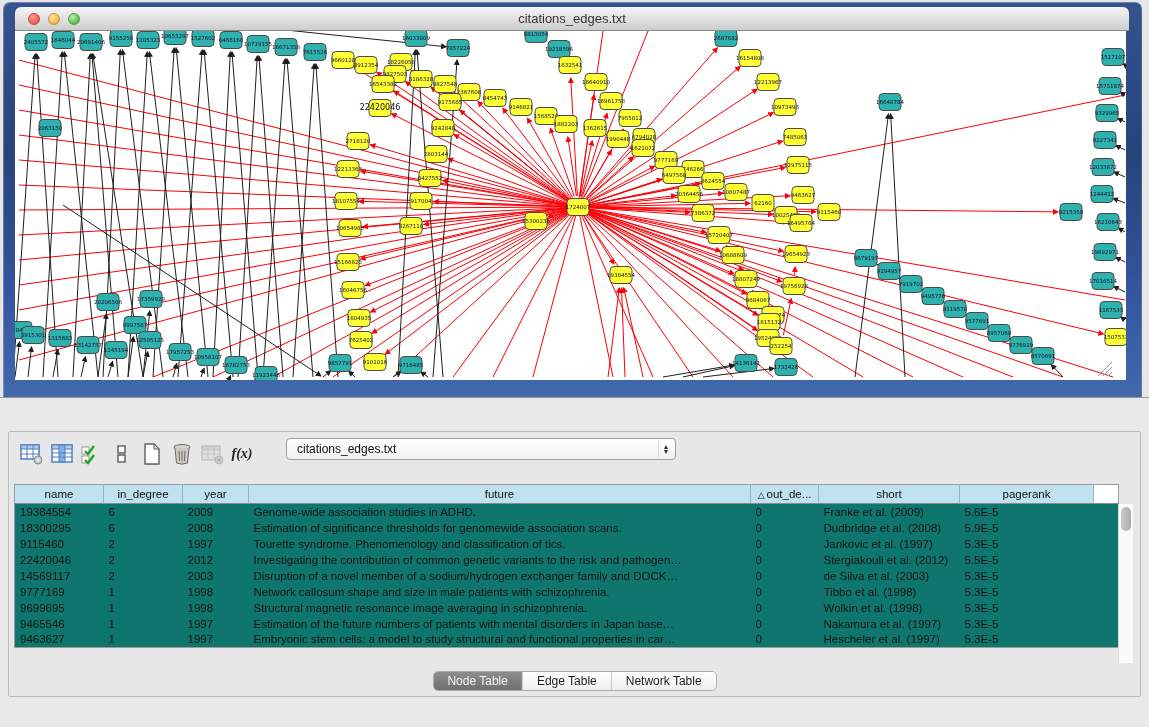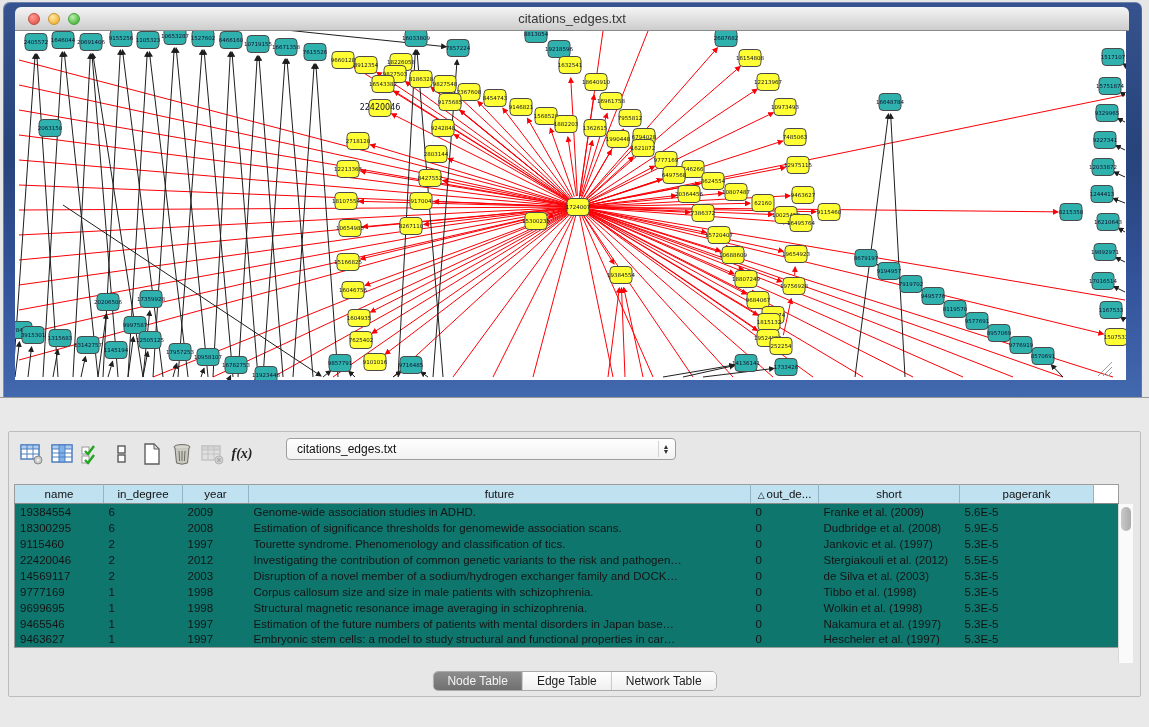--- a/index.html
+++ b/index.html
@@ -927,21 +927,21 @@
             <td>Disruption of a novel member of a sodium/hydrogen exchanger family and DOCK…</td>
             <td>0</td>
             <td>de Silva et al. (2003)</td>
             <td>5.3E-5</td>
             <td></td>
           </tr>
           <tr>
             <td>9777169</td>
             <td>1</td>
             <td>1998</td>
-            <td>Corpus callosum size and size in male patients with schizophrenia.</td>
+            <td>Network callosum shape and size in male patients with schizophrenia.</td>
             <td>0</td>
             <td>Tibbo et al. (1998)</td>
             <td>5.3E-5</td>
             <td></td>
           </tr>
           <tr>
             <td>9699695</td>
             <td>1</td>
             <td>1998</td>
             <td>Structural magnetic resonance image averaging in schizophrenia.</td>

